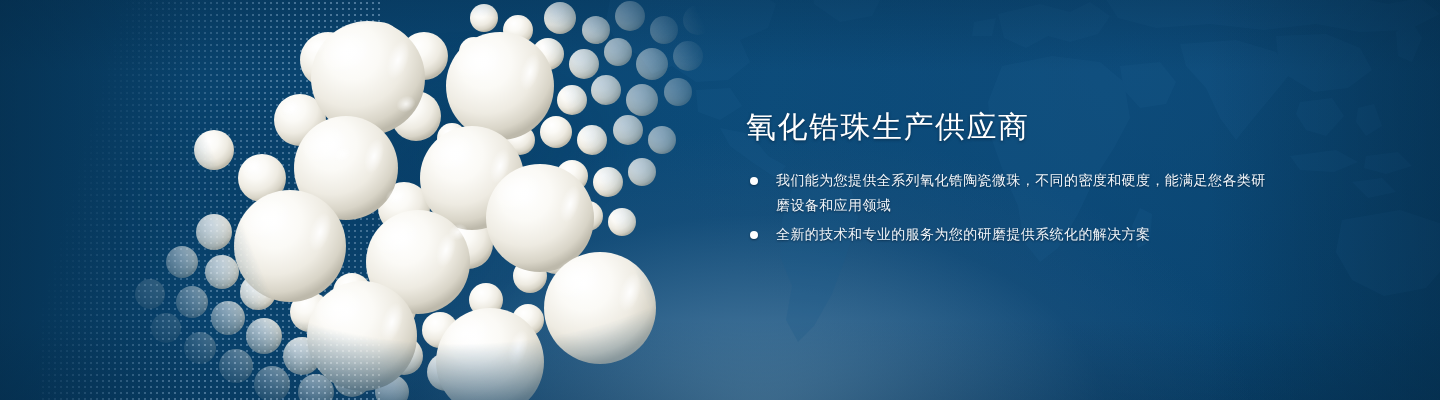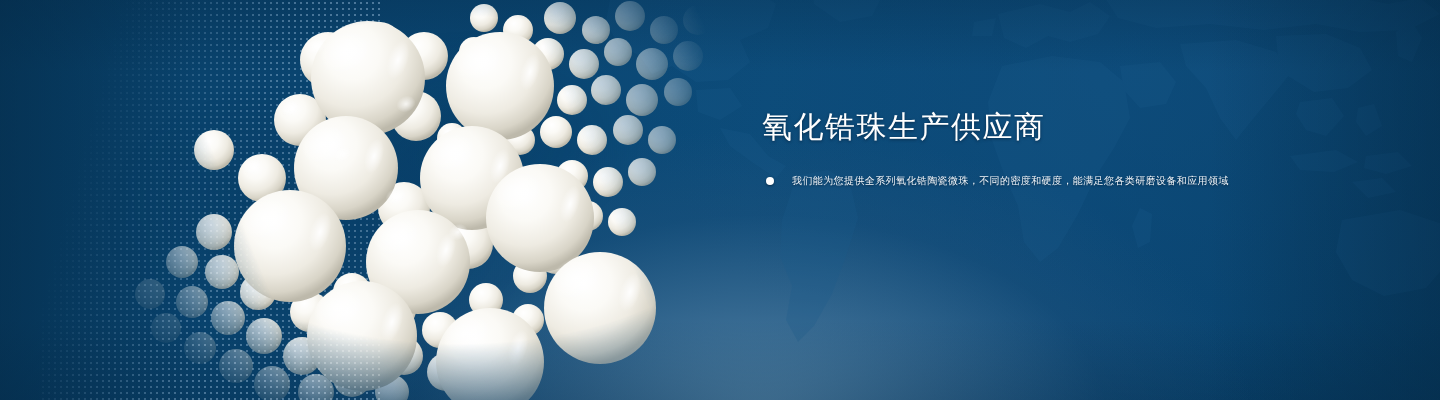--- a/index.html
+++ b/index.html
@@ -77,21 +77,21 @@
     background-size: 6px 6px;
     -webkit-mask-image: linear-gradient(105deg, rgba(0,0,0,0) 18%, rgba(0,0,0,0.85) 58%, rgba(0,0,0,1) 88%);
     mask-image: linear-gradient(105deg, rgba(0,0,0,0) 18%, rgba(0,0,0,0.85) 58%, rgba(0,0,0,1) 88%);
     pointer-events: none;
     opacity: 0.95;
   }
 
   
   .copy {
     position: absolute;
-    left: 762px;
+    left: 746px;
     top: 108px;
     width: 520px;
   }
 
   .headline {
     font-size: 30px;
     line-height: 38px;
     color: #ffffff;
     letter-spacing: 1.5px;
     font-weight: normal;
@@ -103,21 +103,21 @@
   .bullets {
     list-style: none;
     margin: 0;
     padding: 0;
   }
   .bullet {
     position: relative;
     padding-left: 30px;
     margin-bottom: 4px;
     color: #f2f6fa;
-    font-size: 10px;
+    font-size: 14px;
     line-height: 25px;
     letter-spacing: 0.4px;
     text-shadow: 0 1px 2px rgba(0,18,36,0.60);
   }
   .bullet-dot {
     position: absolute;
     left: 4px;
     top: 9px;
     width: 8px;
     height: 8px;
@@ -385,16 +385,20 @@
   </div>
 
   <div class="copy">
     <h1 class="headline">氧化锆珠生产供应商</h1>
 
     <ul class="bullets">
       <li class="bullet">
         <span class="bullet-dot"></span>
         <span class="bullet-text">我们能为您提供全系列氧化锆陶瓷微珠，不同的密度和硬度，能满足您各类研磨设备和应用领域</span>
       </li>
+      <li class="bullet">
+        <span class="bullet-dot"></span>
+        <span class="bullet-text">全新的技术和专业的服务为您的研磨提供系统化的解决方案</span>
+      </li>
     </ul>
   </div>
 
 </div>
 
 </body></html>

